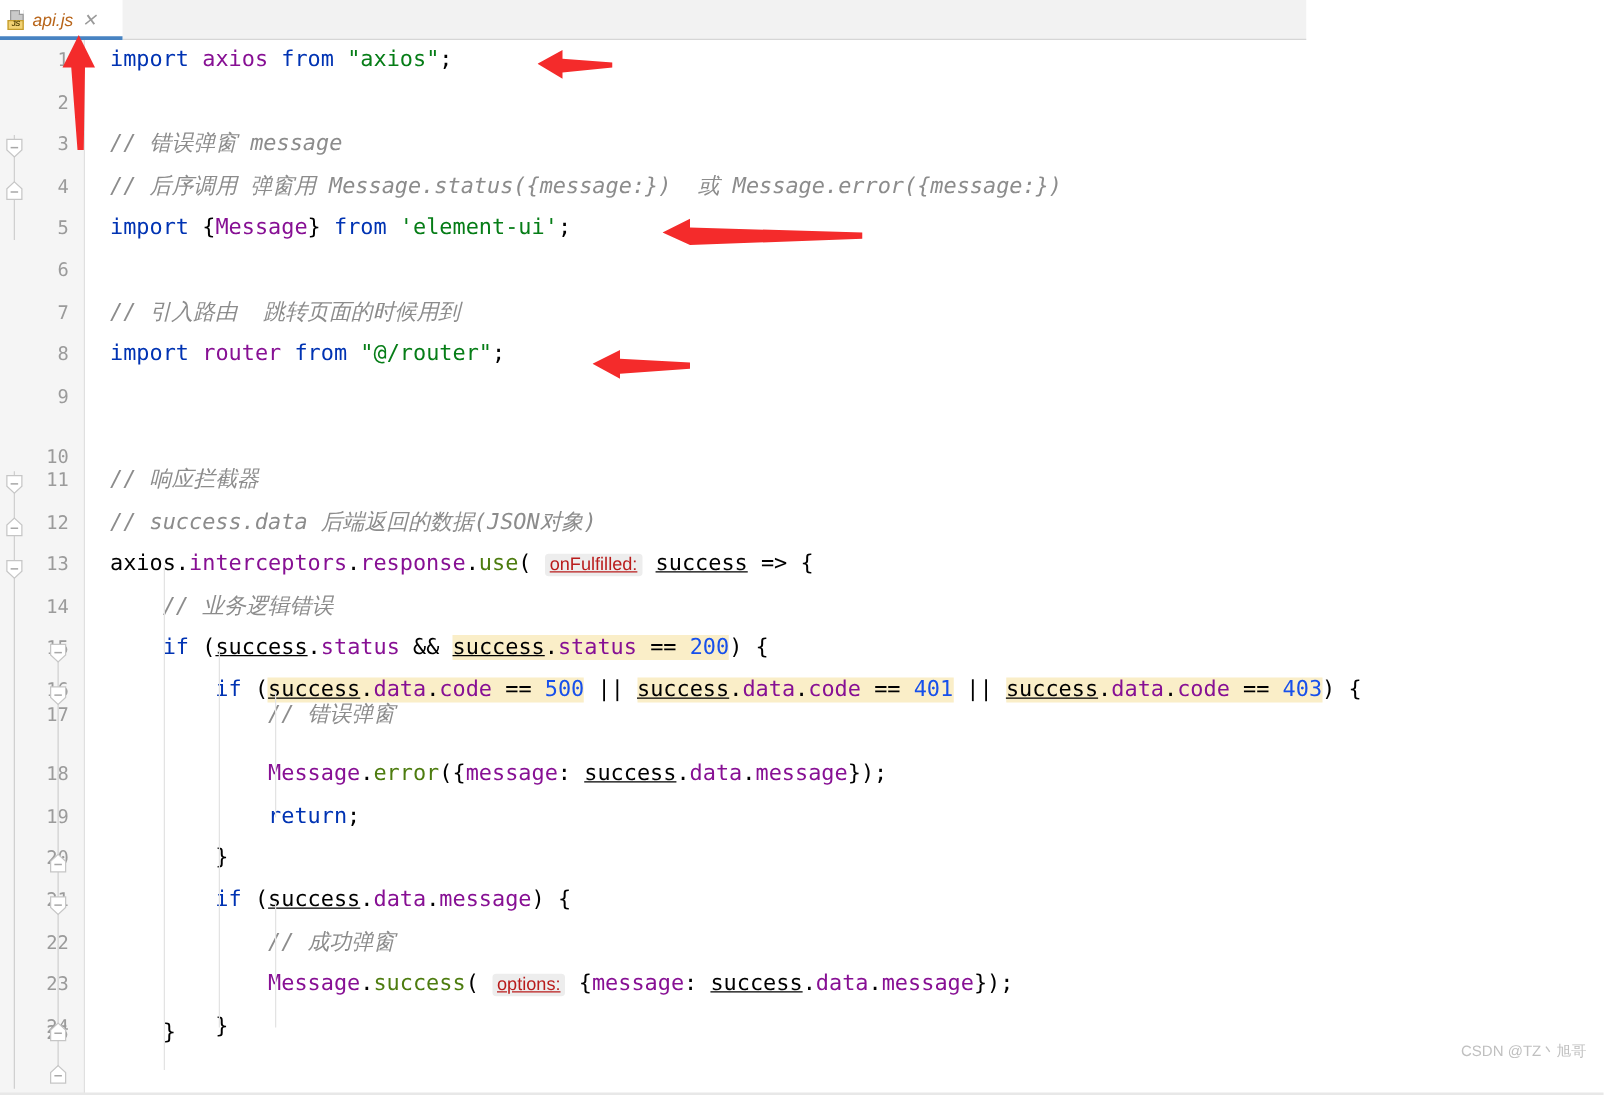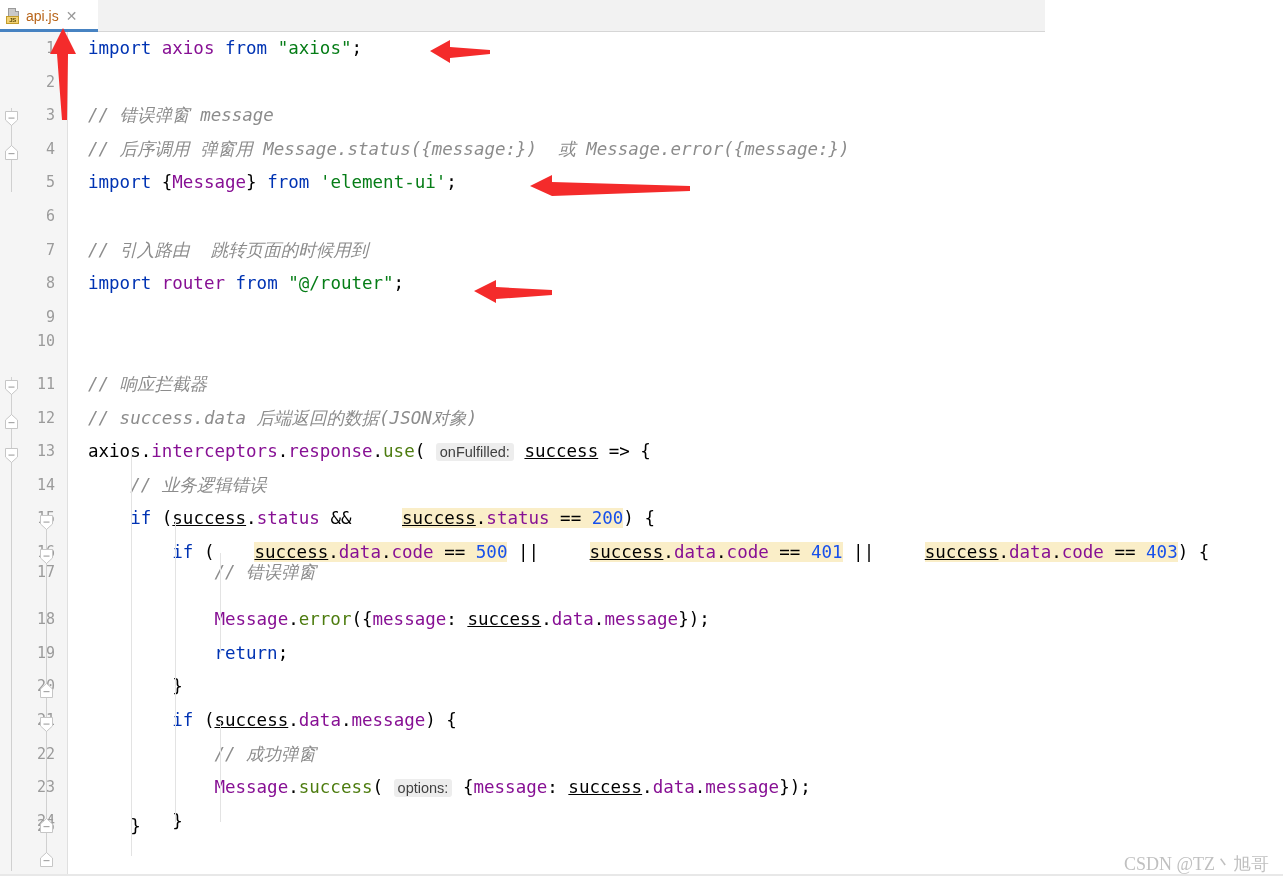--- a/index.html
+++ b/index.html
@@ -17,20 +17,21 @@
 
   
   #tab-bar {
     position: absolute;
     left: 0; top: 0;
     width: 1045px;
     height: 32px;
     background: #f2f2f2;
     border-bottom: 1px solid #d6d6d6;
     box-sizing: border-box;
+    font-style: italic;
   }
   #tab-active {
     position: absolute;
     left: 0; top: 0;
     height: 32px;
     width: 98px;
     background: #ffffff;
     display: flex;
     align-items: center;
     box-sizing: border-box;
@@ -164,28 +165,29 @@
   .ident { color: #000000; }
   .var   { color: #871094; }       
   .varu  { color: #000000; text-decoration: underline; }  
   .str   { color: #067d17; }       
   .num   { color: #1750eb; }       
   .fn    { color: #4d7c0f; }       
   .cmt   { color: #8c8c8c; font-style: italic; }
   .punct { color: #000000; }
   .brace { color: #000000; }
   .hint  {
-    color: #404040;
+    color: #b91c1c;
     background: #ededed;
     border-radius: 3px;
     padding: 1px 4px;
     font-size: 14.5px;
     font-family: "Liberation Sans", sans-serif;
-  }
-  .hl { background: #faeec8; margin-left: 40px; }
+    text-decoration: underline;
+  }
+  .hl { background: #faeec8; }
 
   
   .fold {
     position: absolute;
     width: 15px;
     height: 17px;
     left: 4px;
   }
   .fold svg { display: block; }
 
@@ -203,24 +205,24 @@
     background: #e3e3e3;
   }
 
   
   .arrow { position: absolute; }
 
   
   #watermark {
     position: absolute;
     right: 14px;
-    bottom: 0;
-    font-size: 18px;
+    bottom: 26px;
+    font-size: 12px;
     color: #c0c0c0;
-    font-family: Liberation Serif, serif;
+    font-family: Liberation Sans, sans-serif;
     white-space: nowrap;
   }
   #bottom-rule {
     position: absolute;
     left: 0; bottom: 0;
     width: 1283px; height: 2px;
     background: #e8e8e8;
   }
 </style>
 </head>
@@ -283,21 +285,21 @@
   <div class="line" style="top:235.2px">
     <span class="lnum">8</span>
     <span class="code"><span class="kw">import</span> <span class="var">router</span> <span class="kw">from</span> <span class="str">"@/router"</span><span class="punct">;</span></span>
   </div>
 
   <div class="line" style="top:268.8px">
     <span class="lnum">9</span>
     <span class="code"></span>
   </div>
 
-  <div class="line" style="top:293px">
+  <div class="line" style="top:317px">
     <span class="lnum">10</span>
     <span class="code"></span>
   </div>
 
   <div class="line" style="top:336px">
     <span class="lnum">11</span>
     <span class="code"><span class="cmt">// 响应拦截器</span></span>
   </div>
 
   <div class="line" style="top:369.6px">

